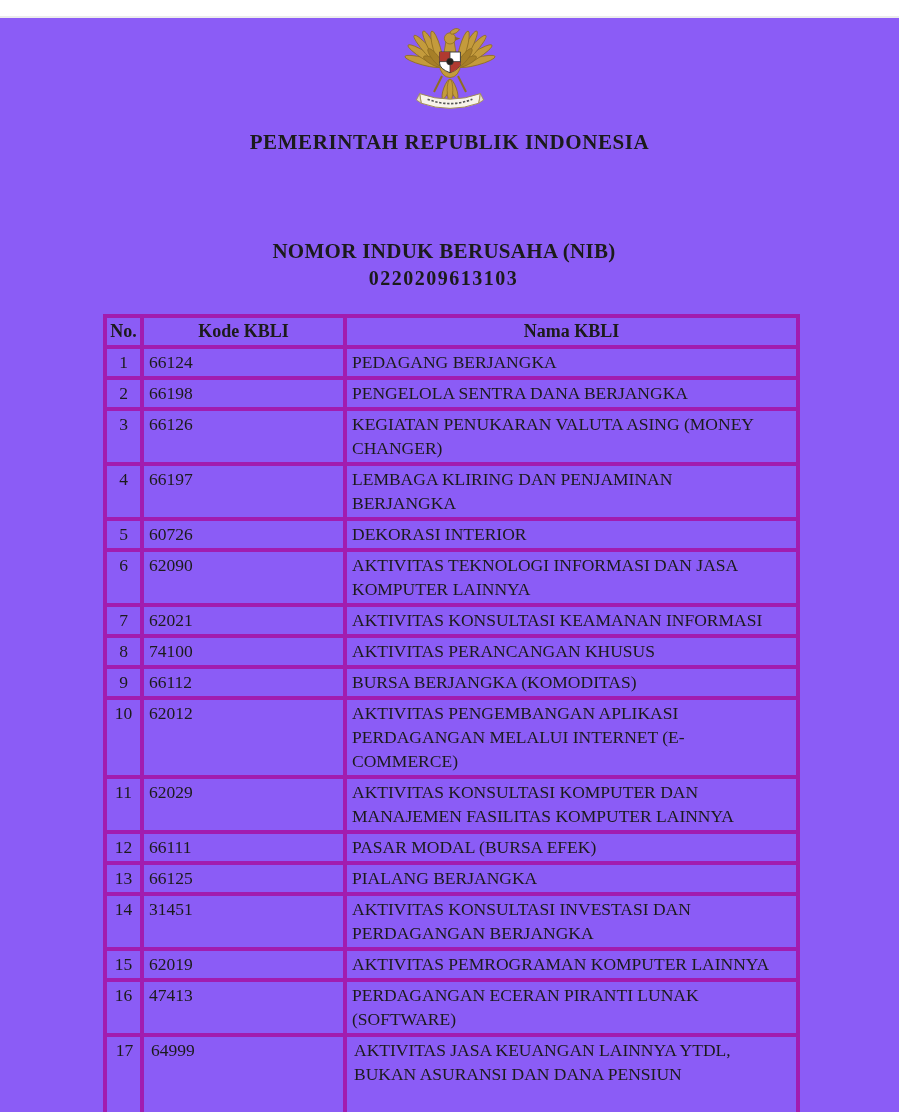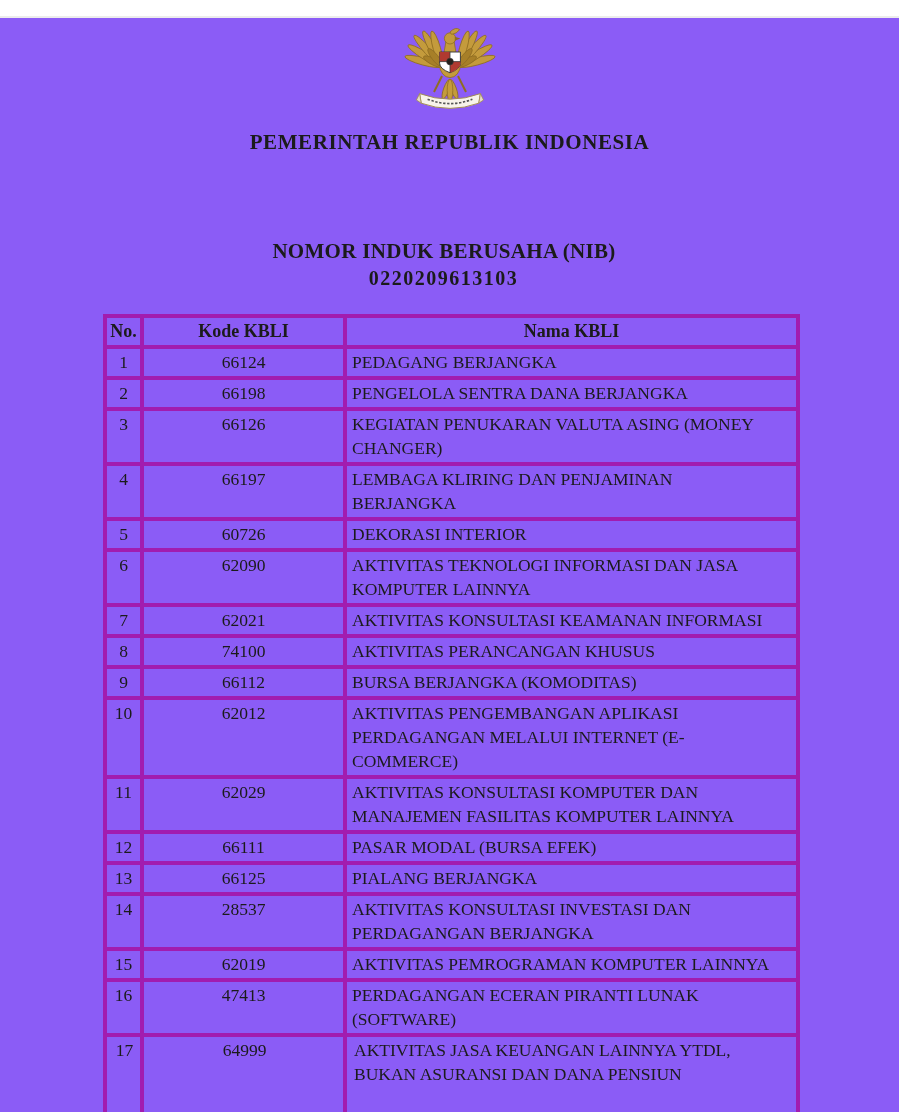--- a/index.html
+++ b/index.html
@@ -69,21 +69,21 @@
     overflow: hidden;
   }
   .kbli-table th {
     font-weight: bold;
     text-align: center;
     font-size: 18px;
     line-height: 25px;
     padding: 1px 3px;
   }
   .col-no   { text-align: center; padding-left: 2px; padding-right: 2px; }
-  .col-kode { text-align: center; }
+  .col-kode { text-align: left; }
   .col-nama { text-align: left; white-space: pre-line; }
   .kbli-table tbody tr:last-child td { padding-bottom: 32px; padding-left: 7px; }
 </style>
 </head>
 <body>
 
 <div class="page">
   <div class="top-edge"></div>
 
   <div class="emblem">
@@ -223,21 +223,21 @@
     <td class="col-kode">66111</td>
     <td class="col-nama">PASAR MODAL (BURSA EFEK)</td>
   </tr>
         <tr>
     <td class="col-no">13</td>
     <td class="col-kode">66125</td>
     <td class="col-nama">PIALANG BERJANGKA</td>
   </tr>
         <tr>
     <td class="col-no">14</td>
-    <td class="col-kode">28537</td>
+    <td class="col-kode">31451</td>
     <td class="col-nama">AKTIVITAS KONSULTASI INVESTASI DAN
 PERDAGANGAN BERJANGKA</td>
   </tr>
         <tr>
     <td class="col-no">15</td>
     <td class="col-kode">62019</td>
     <td class="col-nama">AKTIVITAS PEMROGRAMAN KOMPUTER LAINNYA</td>
   </tr>
         <tr>
     <td class="col-no">16</td>

